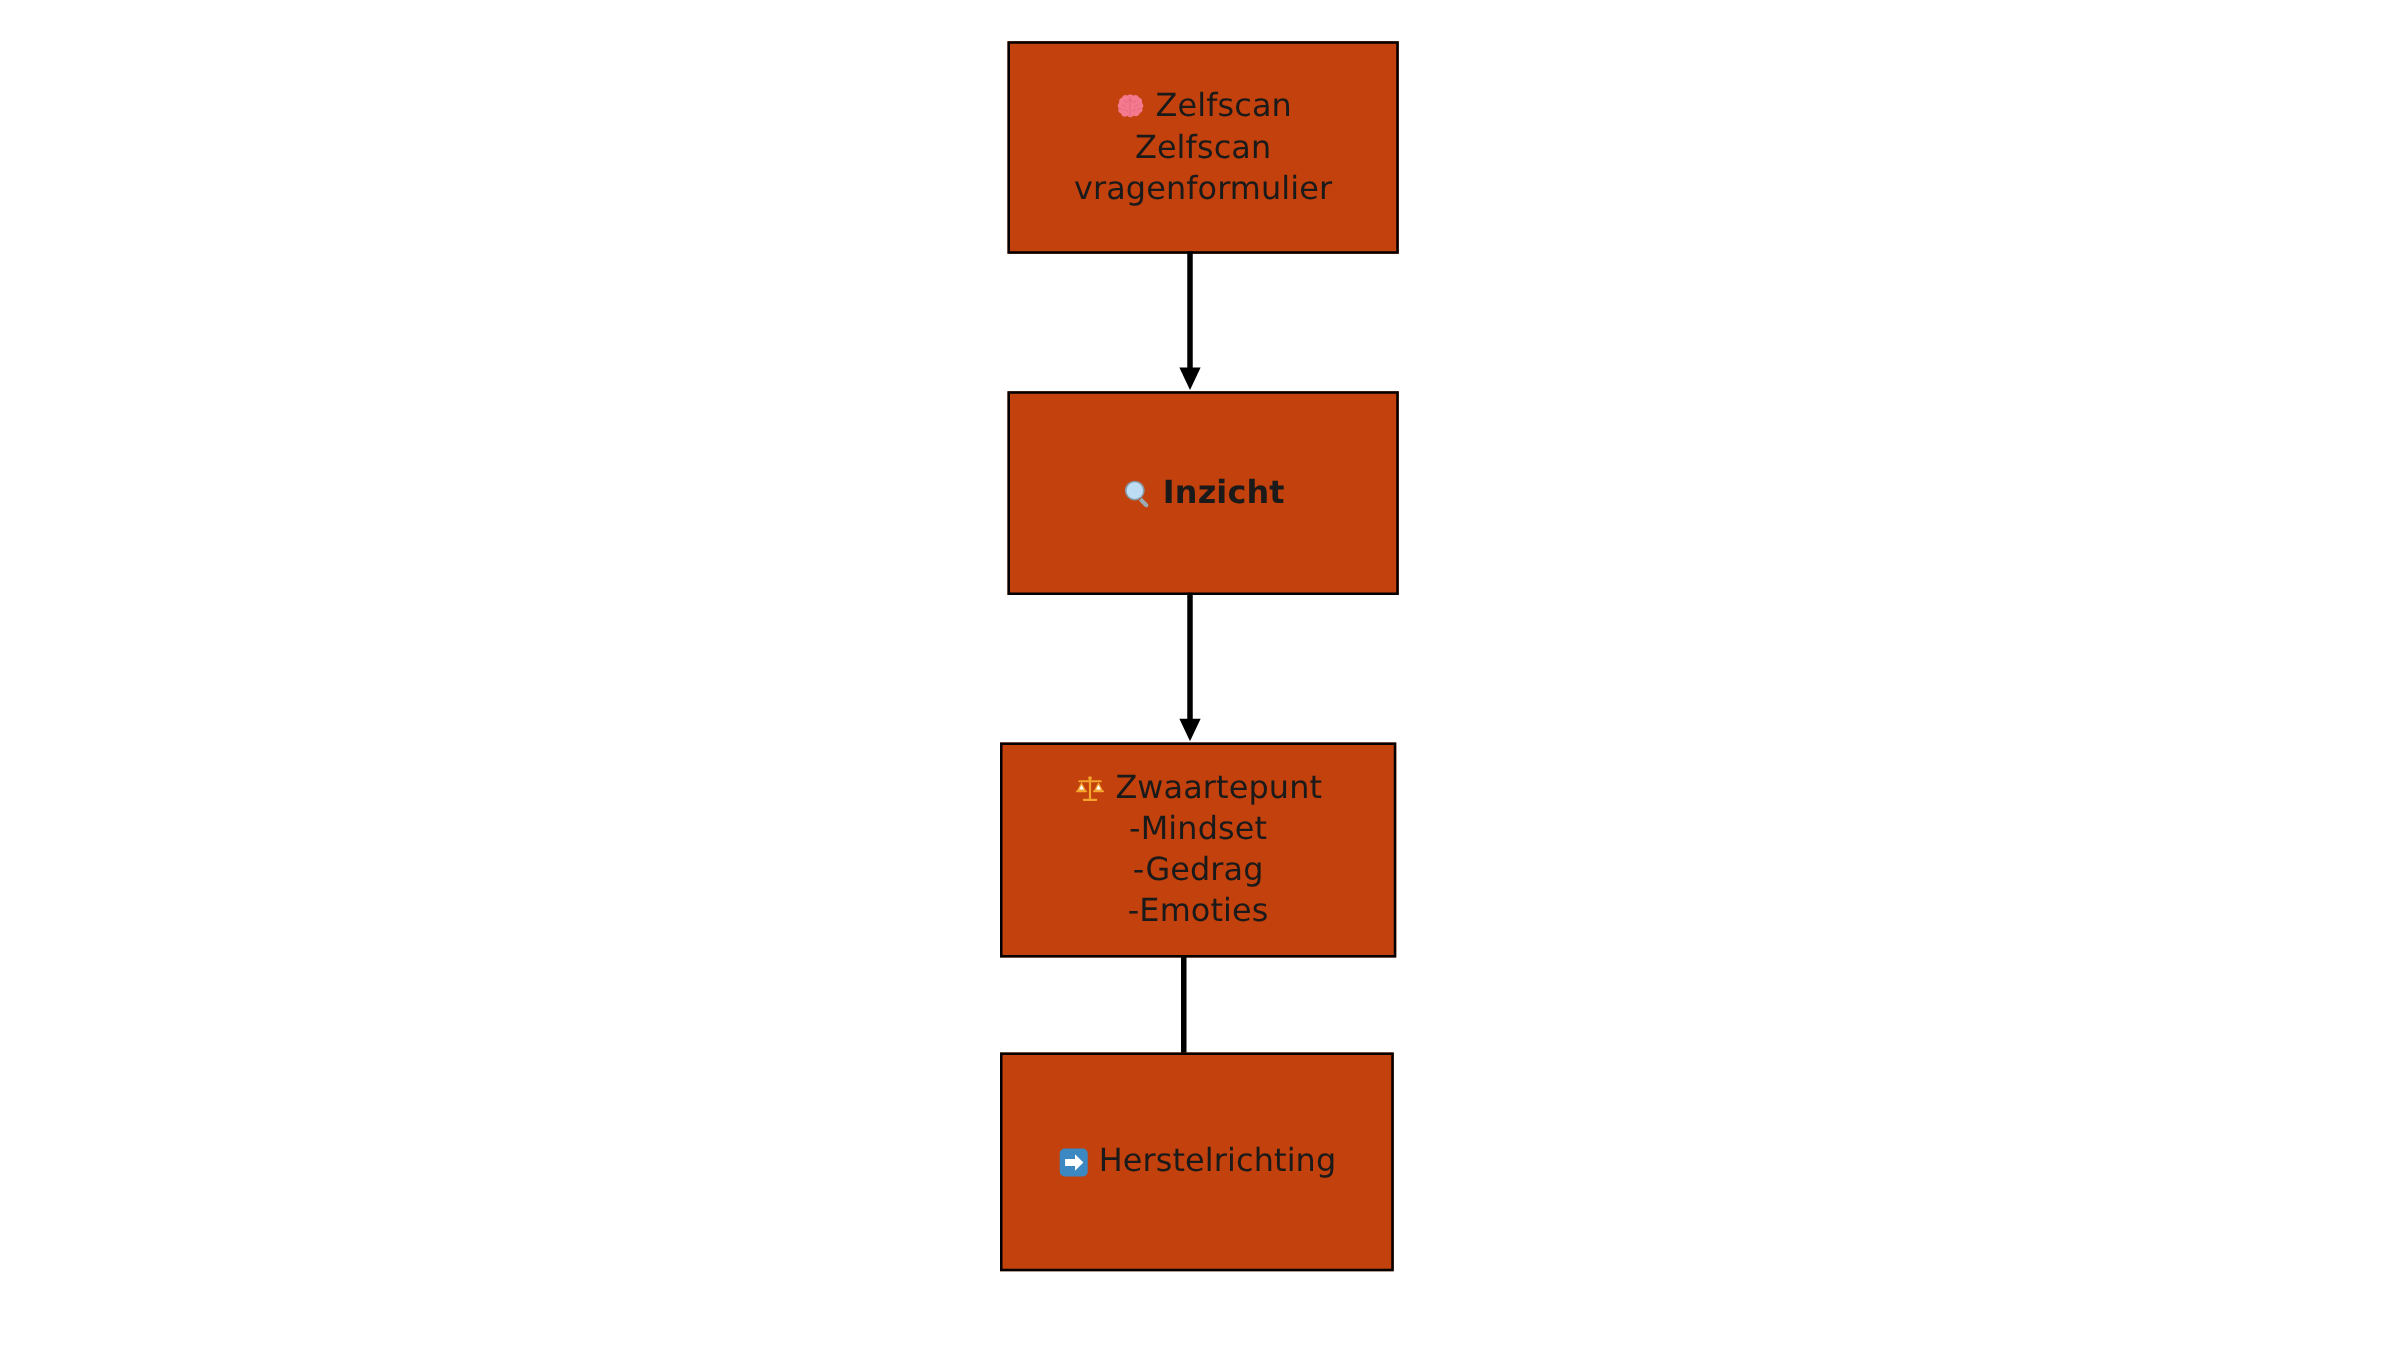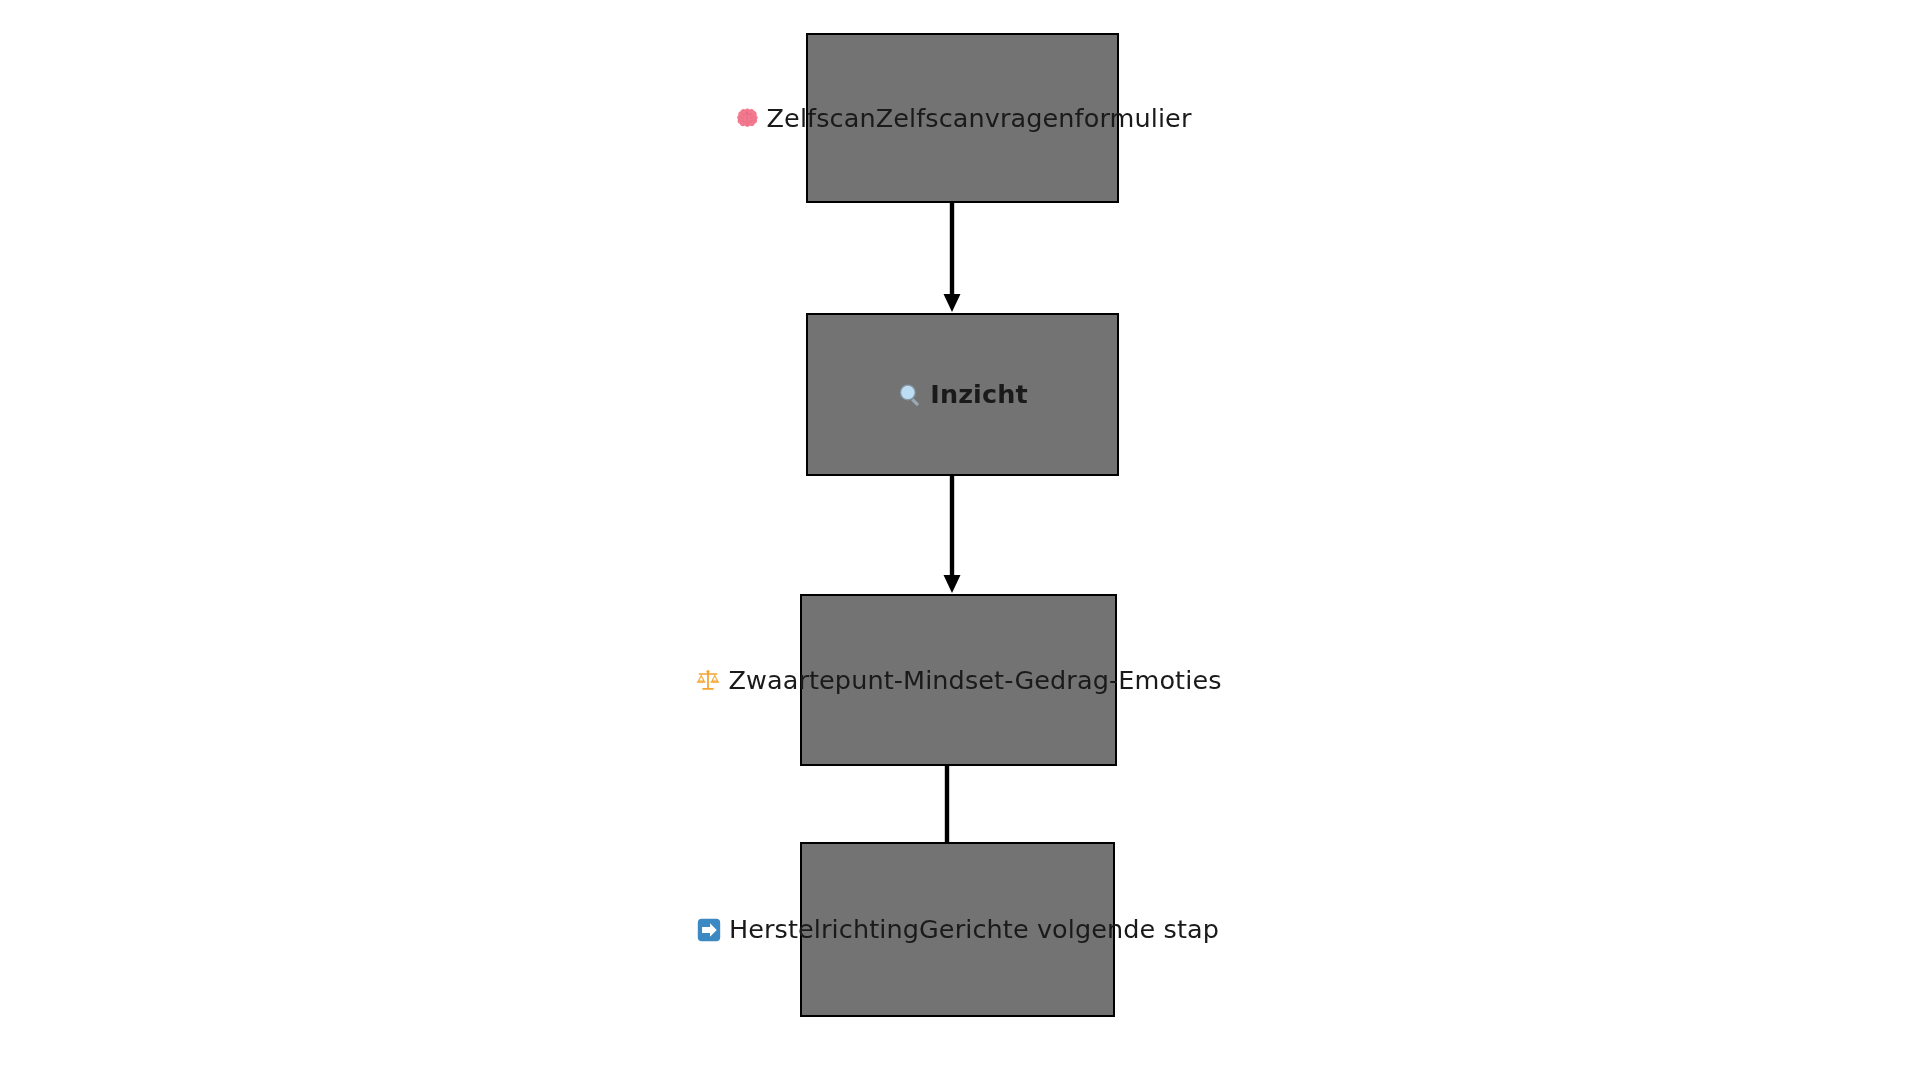--- a/index.html
+++ b/index.html
@@ -19,23 +19,24 @@
     position: absolute;
     left: 0;
     top: 0;
     width: 1920px;
     height: 1080px;
   }
 
   .node {
     position: absolute;
     box-sizing: border-box;
-    background: #737373;
+    background: #c2410c;
     border: 2.6px solid #000000;
     display: flex;
+    flex-direction: column;
     align-items: center;
     justify-content: center;
     text-align: center;
   }
 
   .node-line {
     color: #1a1a1a;
     font-size: 25.5px;
     line-height: 33px;
     white-space: nowrap;
@@ -173,16 +174,15 @@
   <div class="node" id="node-4">
     <div class="node-line with-icon">
       <span class="emoji emoji-arrow">
         <svg viewBox="0 0 36 36" xmlns="http://www.w3.org/2000/svg">
           <rect x="2.5" y="2.5" width="31" height="31" rx="5.5" fill="#3b88c3"></rect>
           <path fill="#ffffff" d="M19.4 8.8l9.3 9.2 -9.3 9.2v-5.2h-11v-8h11z"></path>
         </svg>
       </span>
       <span>Herstelrichting</span>
     </div>
-    <div class="node-line">Gerichte volgende stap</div>
   </div>
 
 </div>
 
 </body></html>

